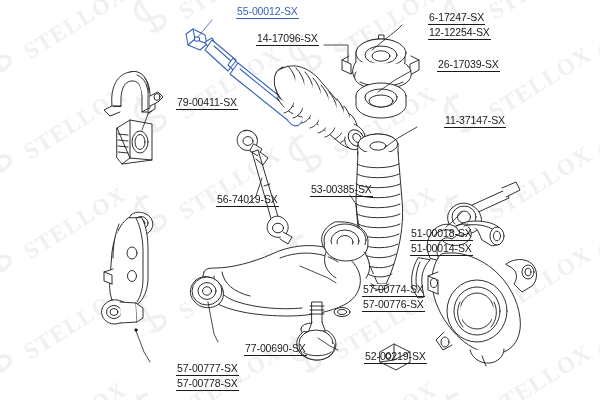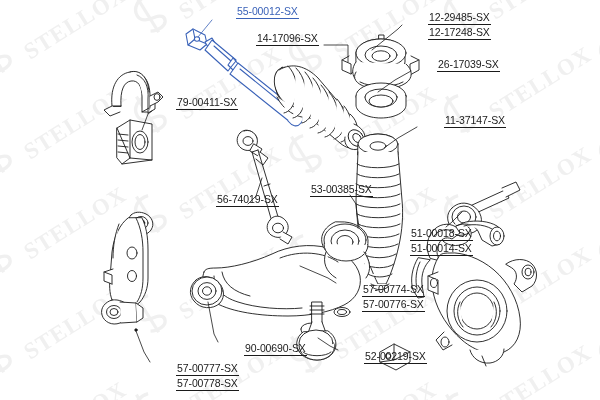--- a/index.html
+++ b/index.html
@@ -442,30 +442,30 @@
         <path d="M 218,342 L 214,334 L 208,302"></path>
 
         <path d="M 150,362 L 144,352 L 136,331"></path>
       </g>
     </g>
   </svg>
 
   <div id="labels">
     <div class="lbl hl" style="left:212px; top:6px;">55-00012-SX</div>
     <div class="lbl" style="left:232px; top:33px;">14-17096-SX</div>
-    <div class="lbl" style="left:404px; top:12px;">12-29485-SX</div>
-    <div class="lbl" style="left:404px; top:27px;">12-17248-SX</div>
+    <div class="lbl" style="left:404px; top:12px;">6-17247-SX</div>
+    <div class="lbl" style="left:404px; top:27px;">12-12254-SX</div>
     <div class="lbl" style="left:413px; top:59px;">26-17039-SX</div>
     <div class="lbl" style="left:420px; top:115px;">11-37147-SX</div>
     <div class="lbl" style="left:152px; top:97px;">79-00411-SX</div>
     <div class="lbl" style="left:192px; top:194px;">56-74019-SX</div>
     <div class="lbl" style="left:286px; top:184px;">53-00385-SX</div>
     <div class="lbl" style="left:386px; top:228px;">51-00018-SX</div>
     <div class="lbl" style="left:386px; top:243px;">51-00014-SX</div>
     <div class="lbl" style="left:338px; top:284px;">57-00774-SX</div>
     <div class="lbl" style="left:338px; top:299px;">57-00776-SX</div>
     <div class="lbl" style="left:340px; top:351px;">52-00219-SX</div>
-    <div class="lbl" style="left:220px; top:343px;">90-00690-SX</div>
+    <div class="lbl" style="left:220px; top:343px;">77-00690-SX</div>
     <div class="lbl" style="left:152px; top:363px;">57-00777-SX</div>
     <div class="lbl" style="left:152px; top:378px;">57-00778-SX</div>
   </div>
 
 </div>
 
 </body></html>

